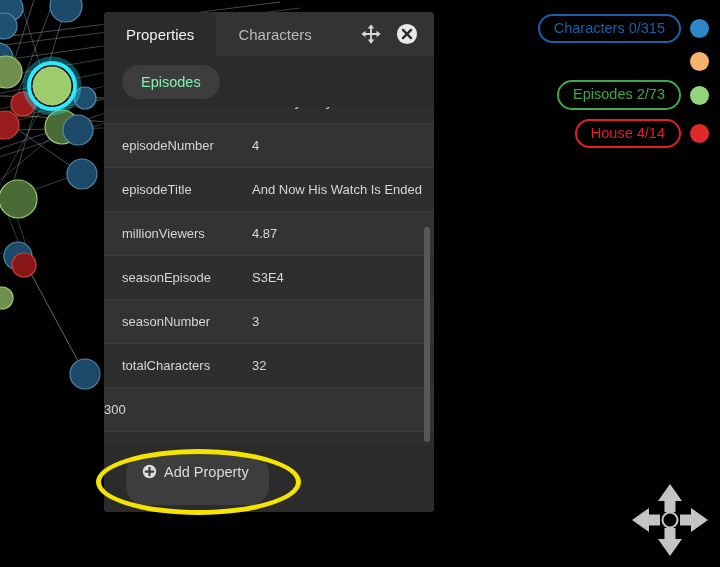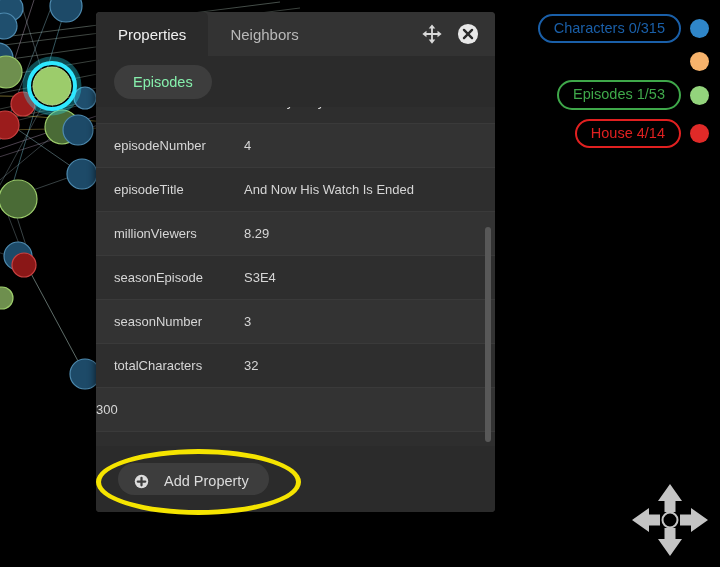--- a/index.html
+++ b/index.html
@@ -9,21 +9,21 @@
     font-family:"Liberation Sans", sans-serif;
     position:relative;
   }
   #root{position:absolute;inset:0;}
 
   
   #graph{position:absolute;left:0;top:0;width:720px;height:567px;}
 
   
   .panel{
-    position:absolute;left:96px;top:12px;width:399px;height:500px;
+    position:absolute;left:104px;top:12px;width:330px;height:500px;
     background:#2b2b2b;
     border-radius:4px;
     box-shadow:0 2px 9px rgba(0,0,0,.75);
     overflow:hidden;
   }
   .tabbar{
     position:relative;height:44px;background:#333333;
     display:flex;align-items:stretch;
   }
   .tab{
@@ -72,23 +72,23 @@
   .vscroll{
     position:absolute;right:4px;top:120px;width:6px;height:215px;
     background:#585858;border-radius:3px;
   }
 
   .footer{
     position:absolute;left:0;right:0;bottom:0;height:66px;
     background:#2b2b2b;display:flex;align-items:center;padding-left:22px;
   }
   .addbtn{
-    display:flex;align-items:center;gap:15px;
+    display:flex;align-items:center;gap:7px;
     background:#3d3d3d;color:#dcdcdc;font-size:14.5px;
-    padding:10px 20px 6px 16px;border-radius:19px;
+    padding:10px 20px 25px 16px;border-radius:19px;
     border:none;cursor:pointer;font-family:inherit;
   }
   .plus-icon{width:15px;height:15px;display:block;flex:none;}
 
   
   .annot{
     position:absolute;left:96px;top:449px;width:205px;height:66px;
     border:5px solid #f5e400;border-radius:50%;
     pointer-events:none;box-sizing:border-box;
   }
@@ -170,21 +170,21 @@
     </g>
   </svg>
 
   <div class="panel">
 
     <div class="tabbar">
       <div class="tab active">
         <span>Properties</span>
       </div>
       <div class="tab">
-        <span>Neighbors</span>
+        <span>Characters</span>
       </div>
       <div class="tabicons">
         <svg class="icon-move" viewBox="0 0 24 24" fill="#d9d9d9">
           <path d="M12 1.5 L15.6 6 H13 V11 H18 V8.4 L22.5 12 L18 15.6 V13 H13 V18 H15.6 L12 22.5 L8.4 18 H11 V13 H6 V15.6 L1.5 12 L6 8.4 V11 H11 V6 H8.4 Z"></path>
         </svg>
         <svg class="icon-close" viewBox="0 0 24 24">
           <circle cx="12" cy="12" r="11" fill="#e8e8e8"></circle>
           <path d="M7.6 7.6 L16.4 16.4 M16.4 7.6 L7.6 16.4" stroke="#2b2b2b" stroke-width="2.6" stroke-linecap="round"></path>
         </svg>
       </div>
@@ -205,21 +205,21 @@
           <div class="prow">
             <span class="pkey">episodeNumber</span>
             <span class="pval">4</span>
           </div>
           <div class="prow">
             <span class="pkey">episodeTitle</span>
             <span class="pval">And Now His Watch Is Ended</span>
           </div>
           <div class="prow">
             <span class="pkey">millionViewers</span>
-            <span class="pval">8.29</span>
+            <span class="pval">4.87</span>
           </div>
           <div class="prow">
             <span class="pkey">seasonEpisode</span>
             <span class="pval">S3E4</span>
           </div>
           <div class="prow">
             <span class="pkey">seasonNumber</span>
             <span class="pval">3</span>
           </div>
           <div class="prow">
@@ -250,21 +250,21 @@
 
   <div class="legend">
     <div class="legrow">
       <button class="pill" style="border-color:#1a5fa8;color:#1a5fa8;">Characters 0/315</button>
       <span class="dot" style="background:#2f86c9;"></span>
     </div>
     <div class="legrow">
       <span class="dot" style="background:#f6b26b;"></span>
     </div>
     <div class="legrow">
-      <button class="pill" style="border-color:#3fa84a;color:#3fa84a;">Episodes 1/53</button>
+      <button class="pill" style="border-color:#3fa84a;color:#3fa84a;">Episodes 2/73</button>
       <span class="dot" style="background:#93d47c;"></span>
     </div>
     <div class="legrow">
       <button class="pill" style="border-color:#e02020;color:#e02020;">House 4/14</button>
       <span class="dot" style="background:#e02a28;"></span>
     </div>
   </div>
 
   <div class="pan">
     <svg width="80" height="76" viewBox="0 0 80 76">

